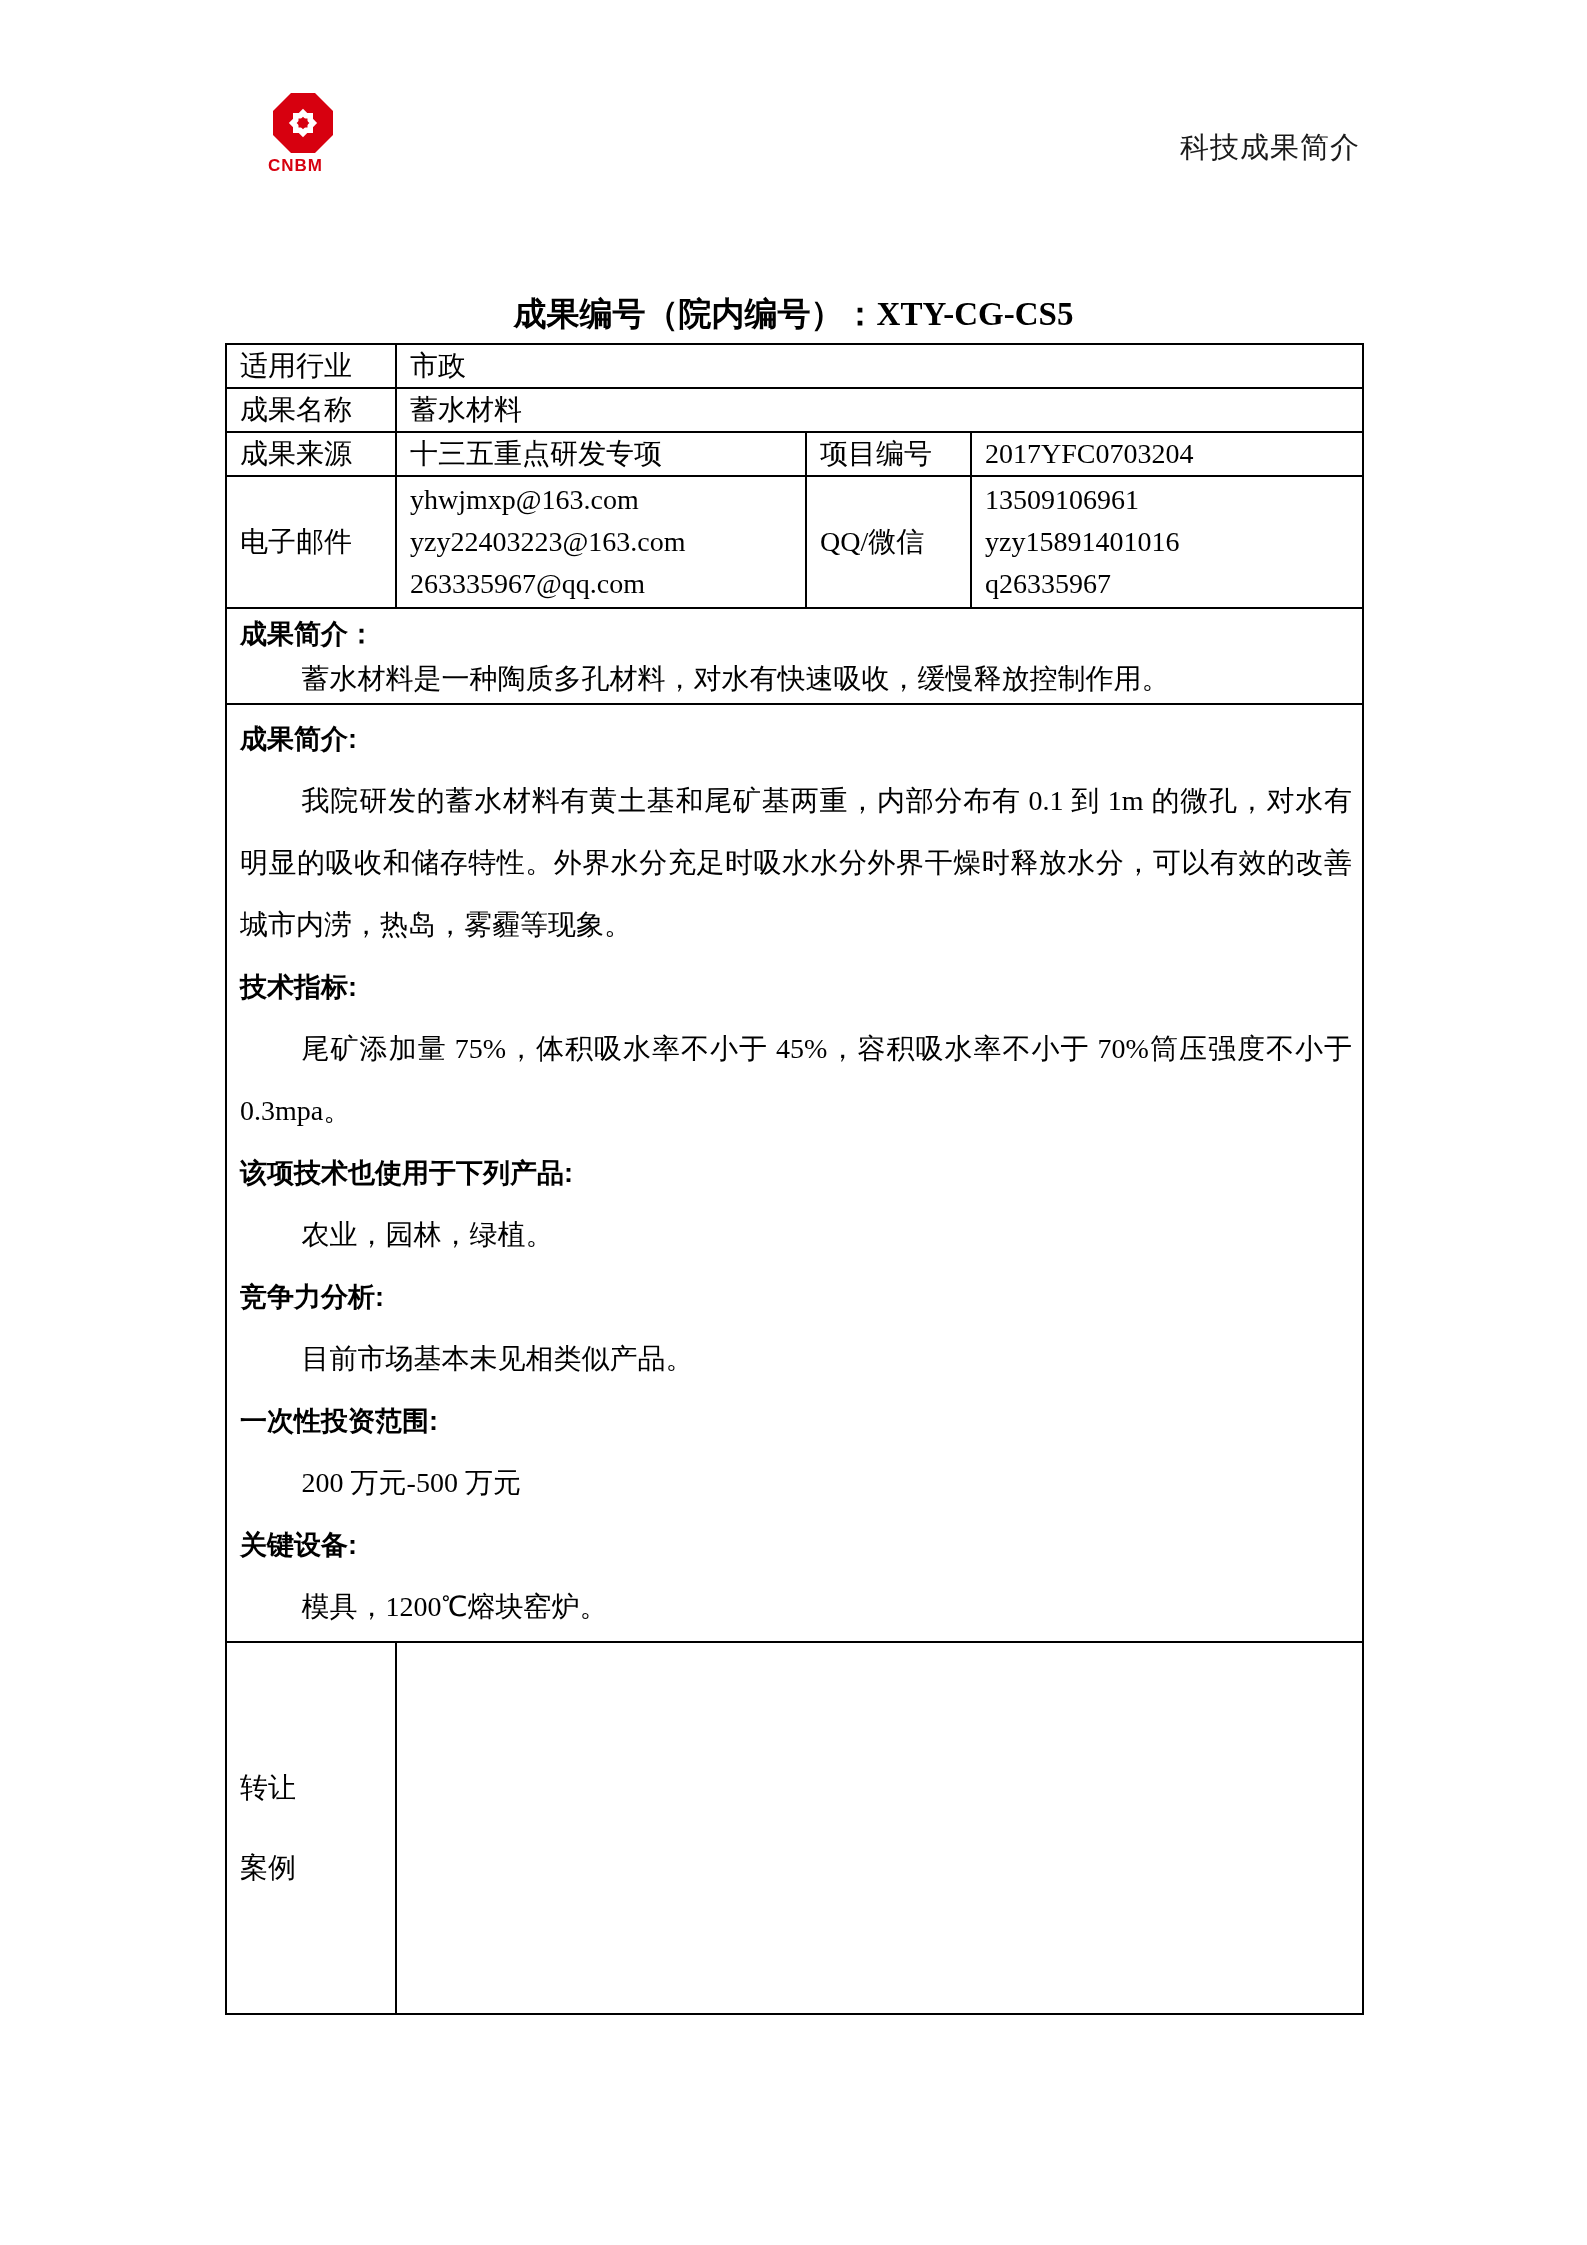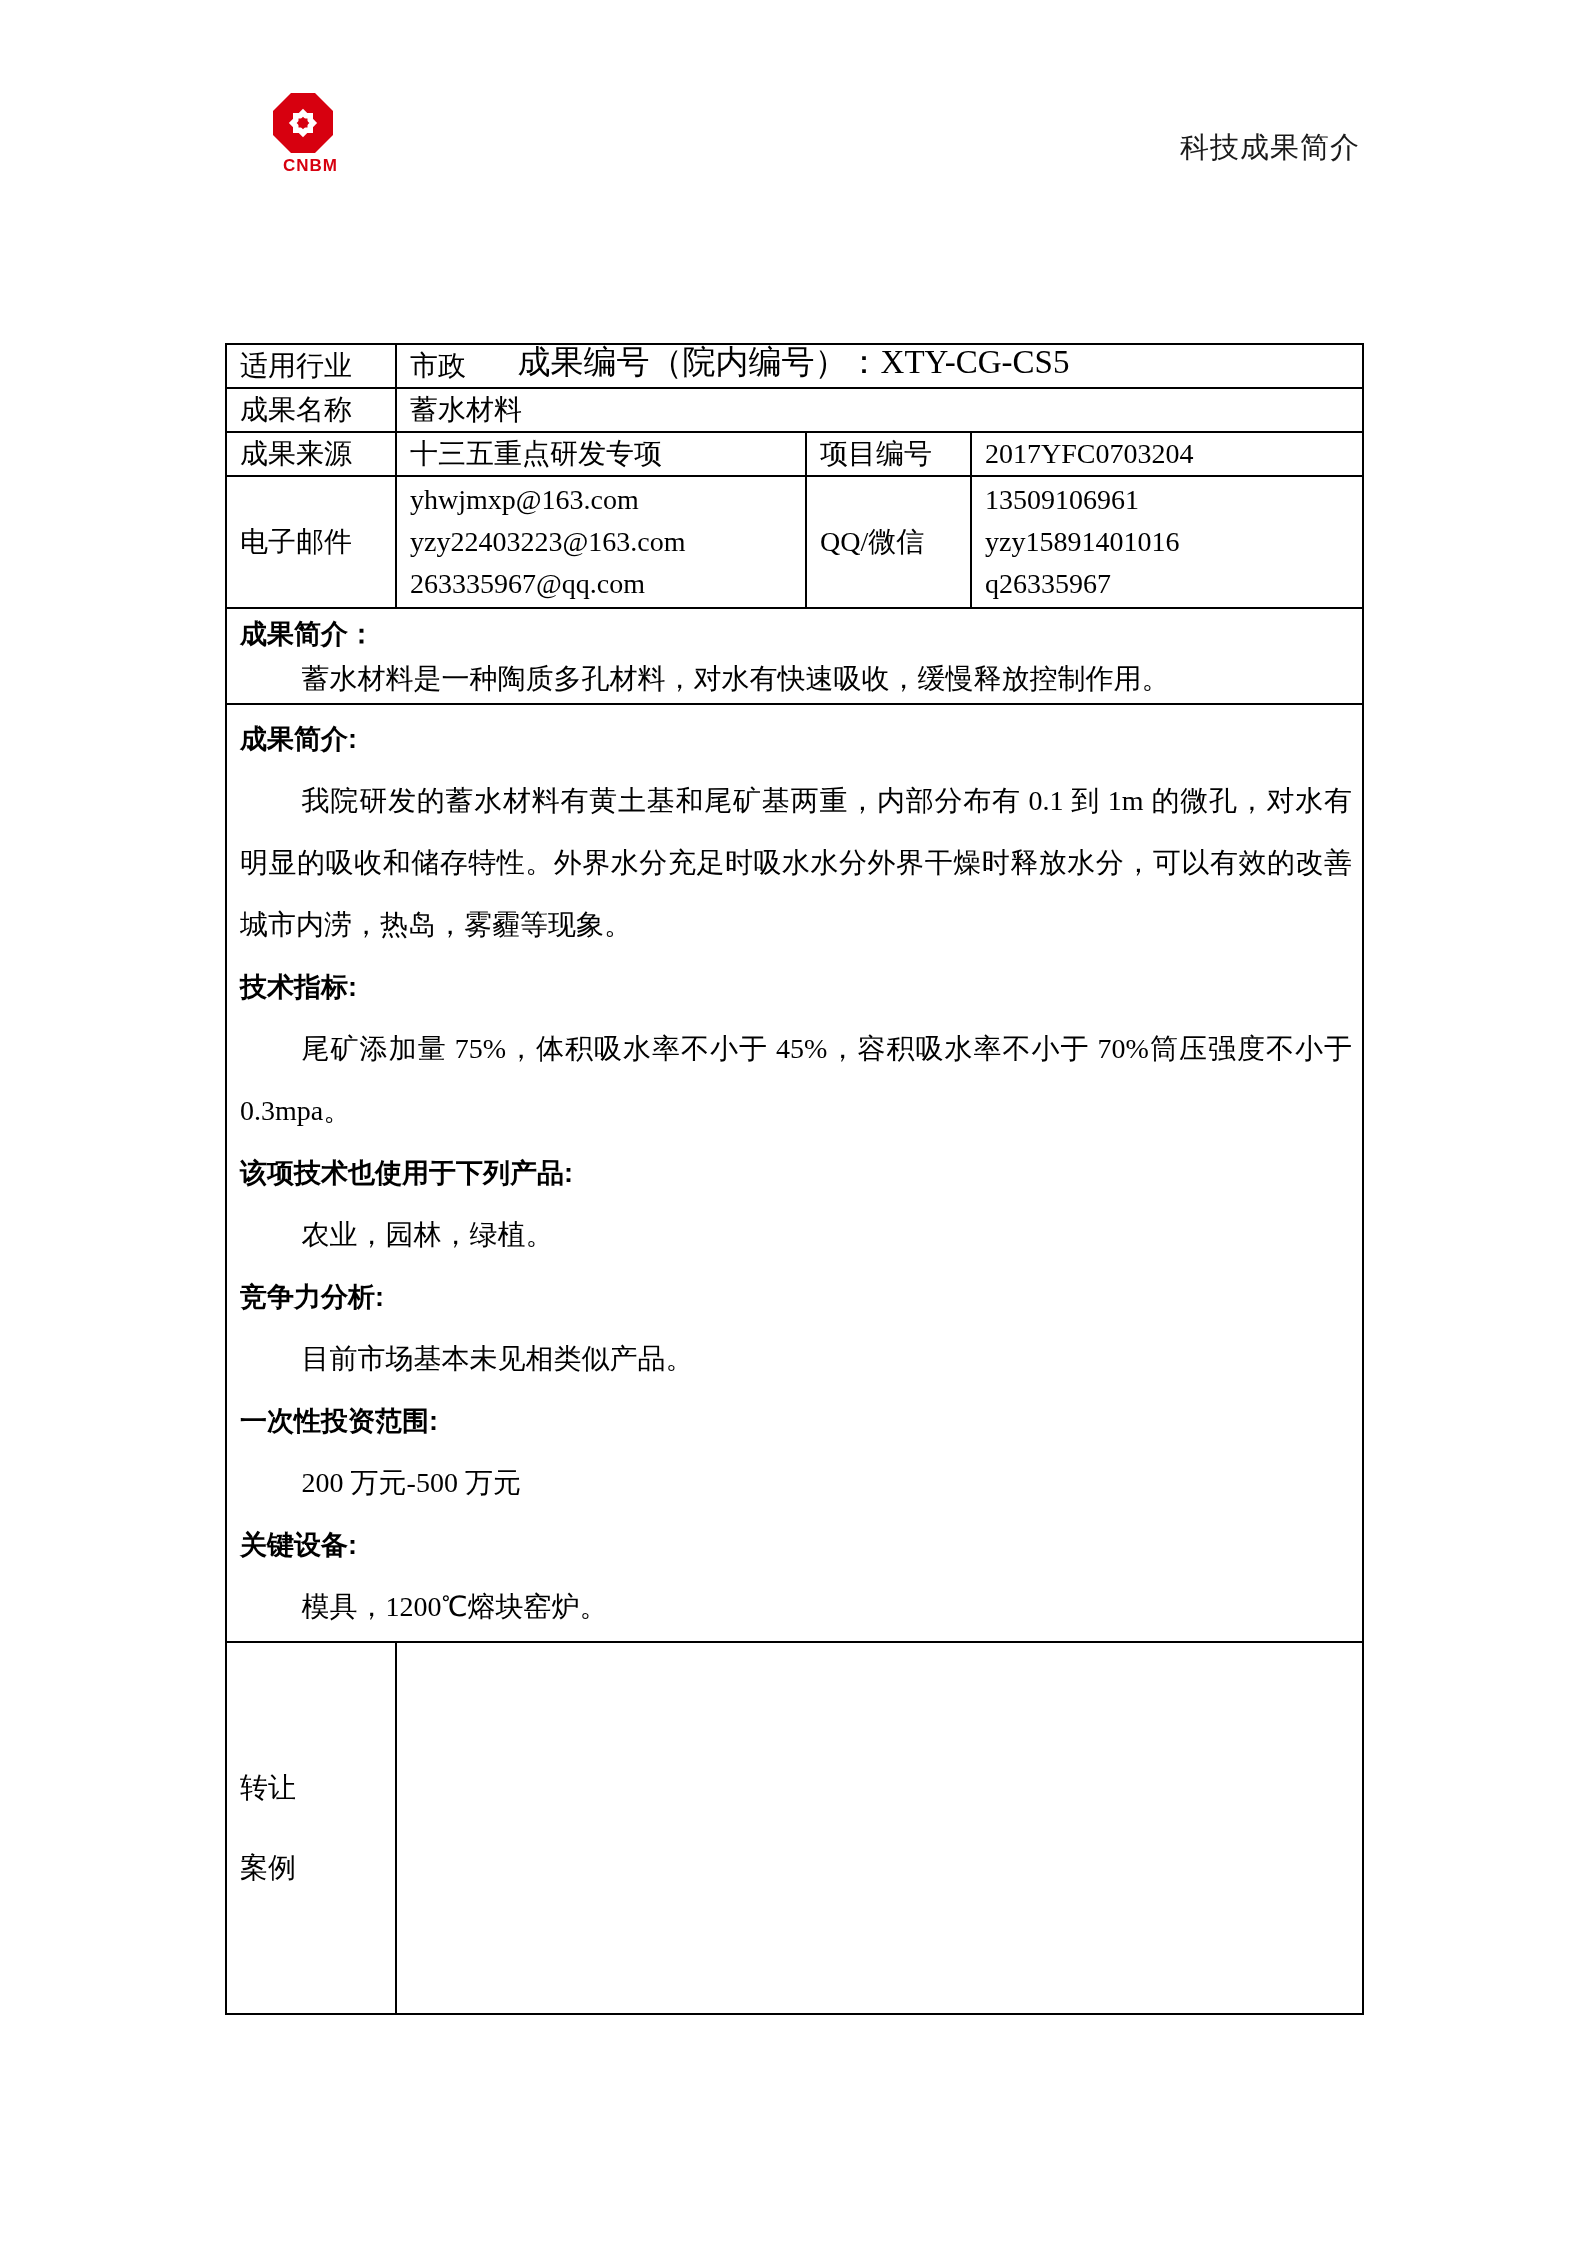--- a/index.html
+++ b/index.html
@@ -7,21 +7,21 @@
   .page {
     position:relative;
     width:1587px; height:2245px;
     background:#ffffff;
     font-family:"Liberation Serif", serif;
     color:#000;
     overflow:hidden;
   }
 
   
-  .hdr-logo { position:absolute; left:268px; top:92px; width:70px; text-align:right; }
+  .hdr-logo { position:absolute; left:268px; top:92px; width:70px; text-align:left; }
   .hdr-logo svg { display:block; margin:0 auto; }
   .hdr-logo .cnbm {
     font-family:"Liberation Sans", sans-serif;
     font-weight:bold; font-size:17px; letter-spacing:1px;
     color:#d7000f; margin-top:2px;
   }
   .hdr-company {
     position:absolute; left:366px; top:128px;
     font-family:"Liberation Sans", sans-serif;
     font-size:29px; color:#1a1a1a; letter-spacing:1px;
@@ -29,21 +29,21 @@
   .hdr-doctype {
     position:absolute; left:1180px; top:128px;
     font-family:"Liberation Sans", sans-serif;
     font-size:29px; color:#1a1a1a; letter-spacing:1px;
   }
 
   
   .title {
     position:absolute; top:292px; left:0; width:100%;
     text-align:center;
-    font-size:33px; font-weight:normal;margin-top:48px;
+    font-size:33px; font-weight:bold;
   }
 
   
   table.main {
     position:absolute; left:225px; top:343px;
     width:1137px; height:1672px;
     border-collapse:collapse; table-layout:fixed;
   }
   table.main td {
     border:2px solid #000;

